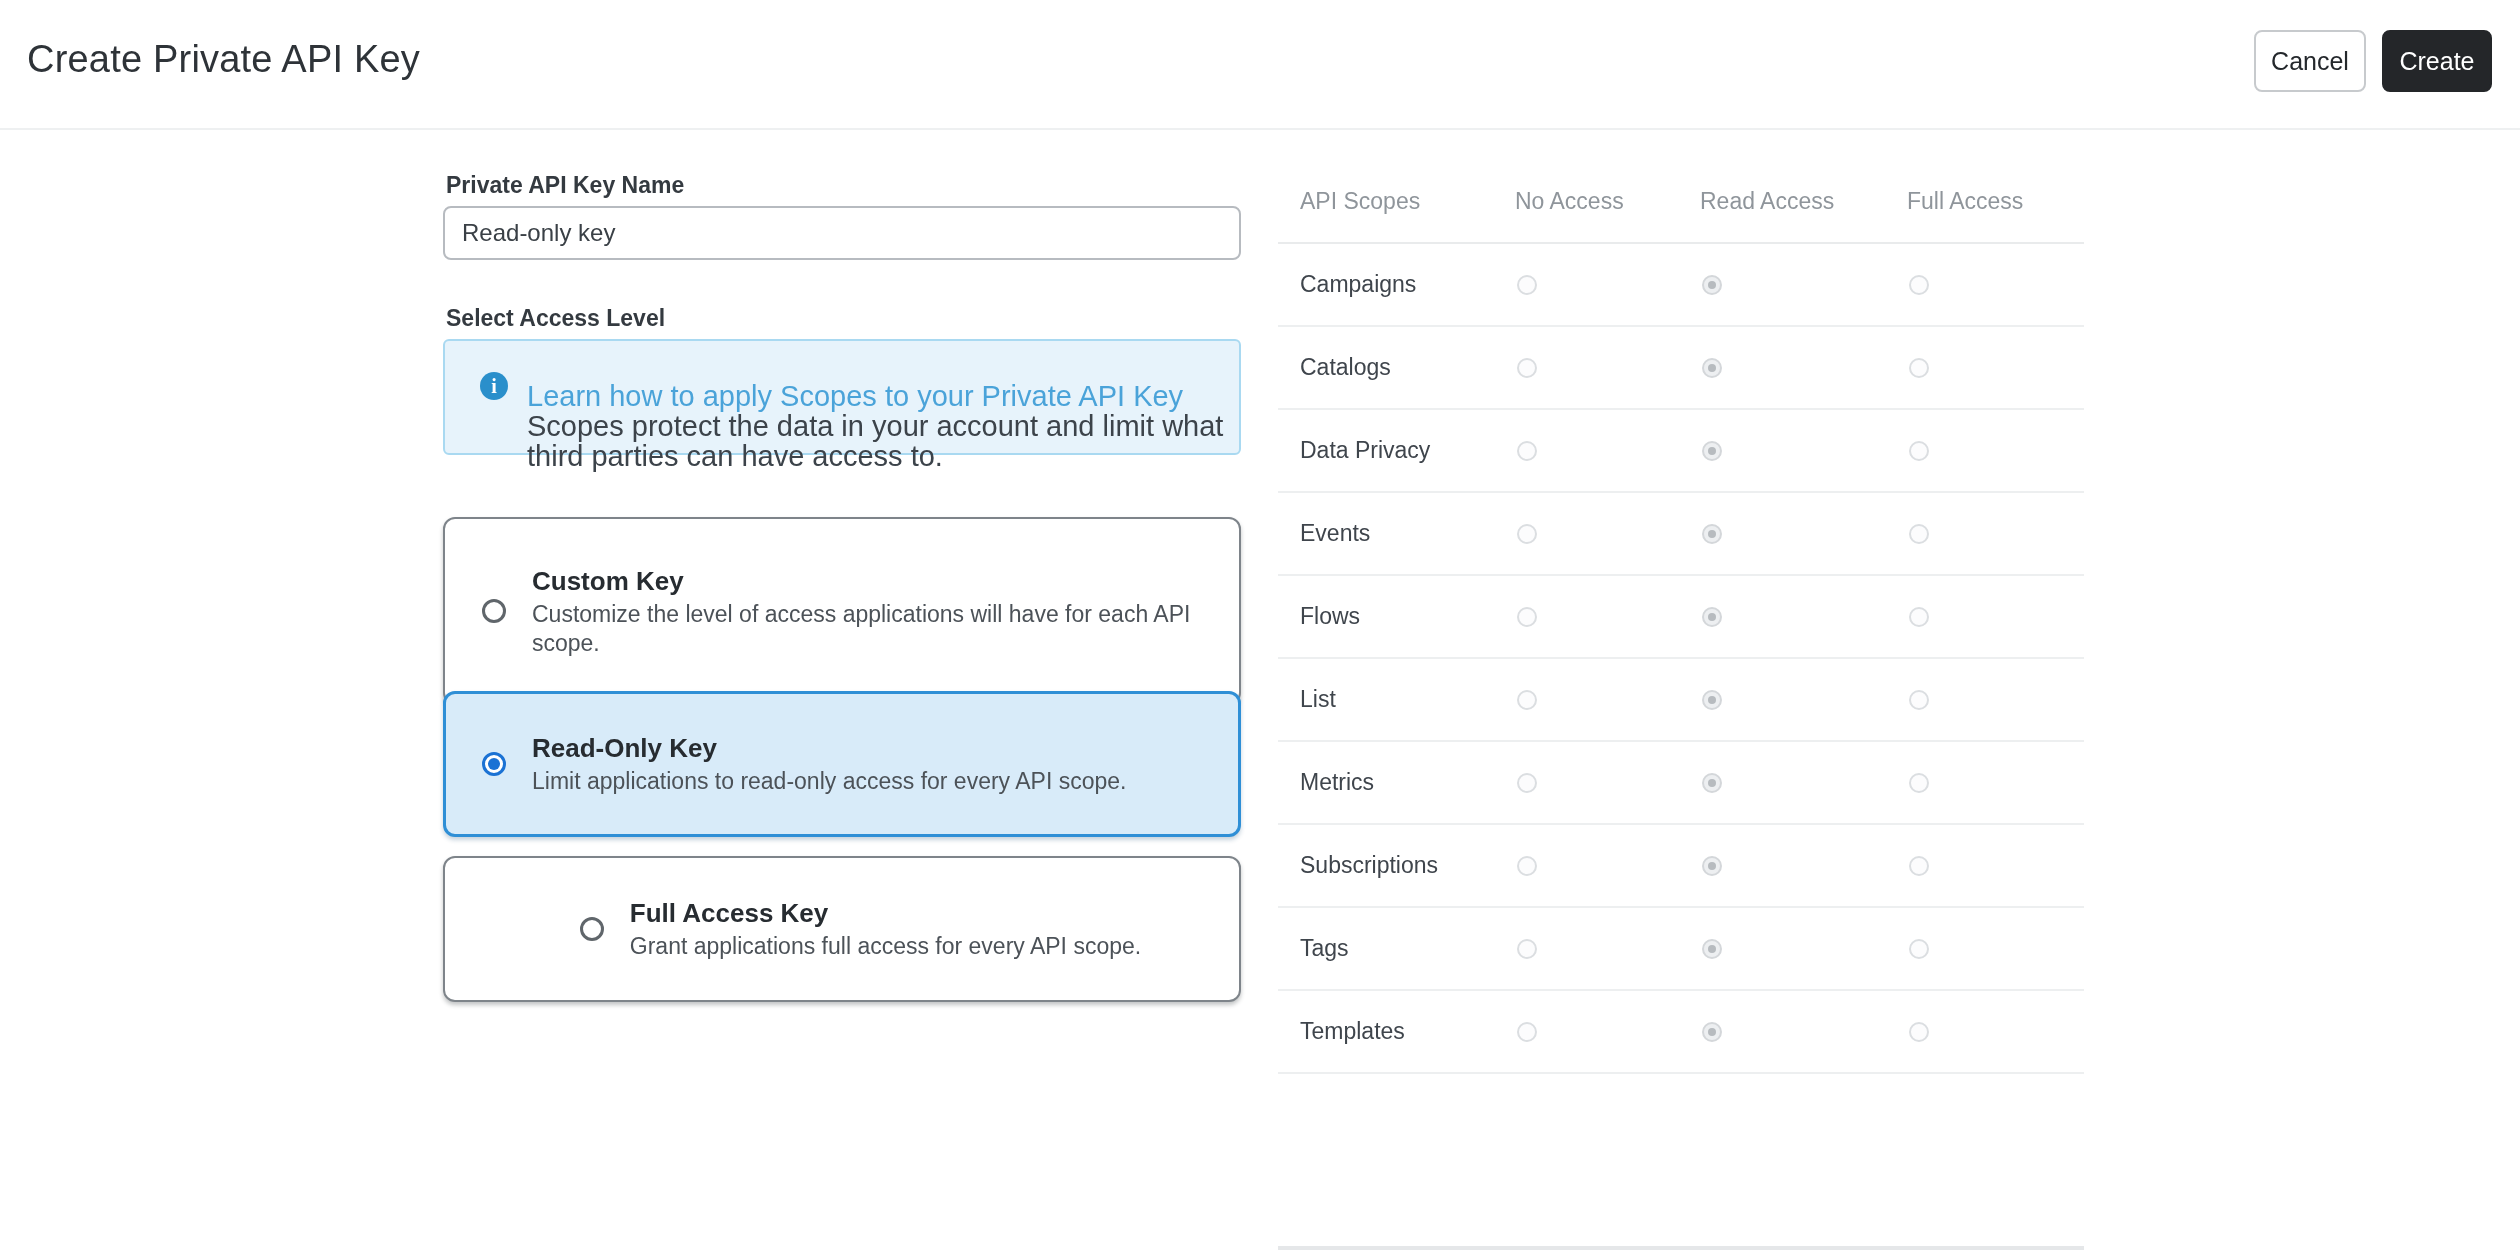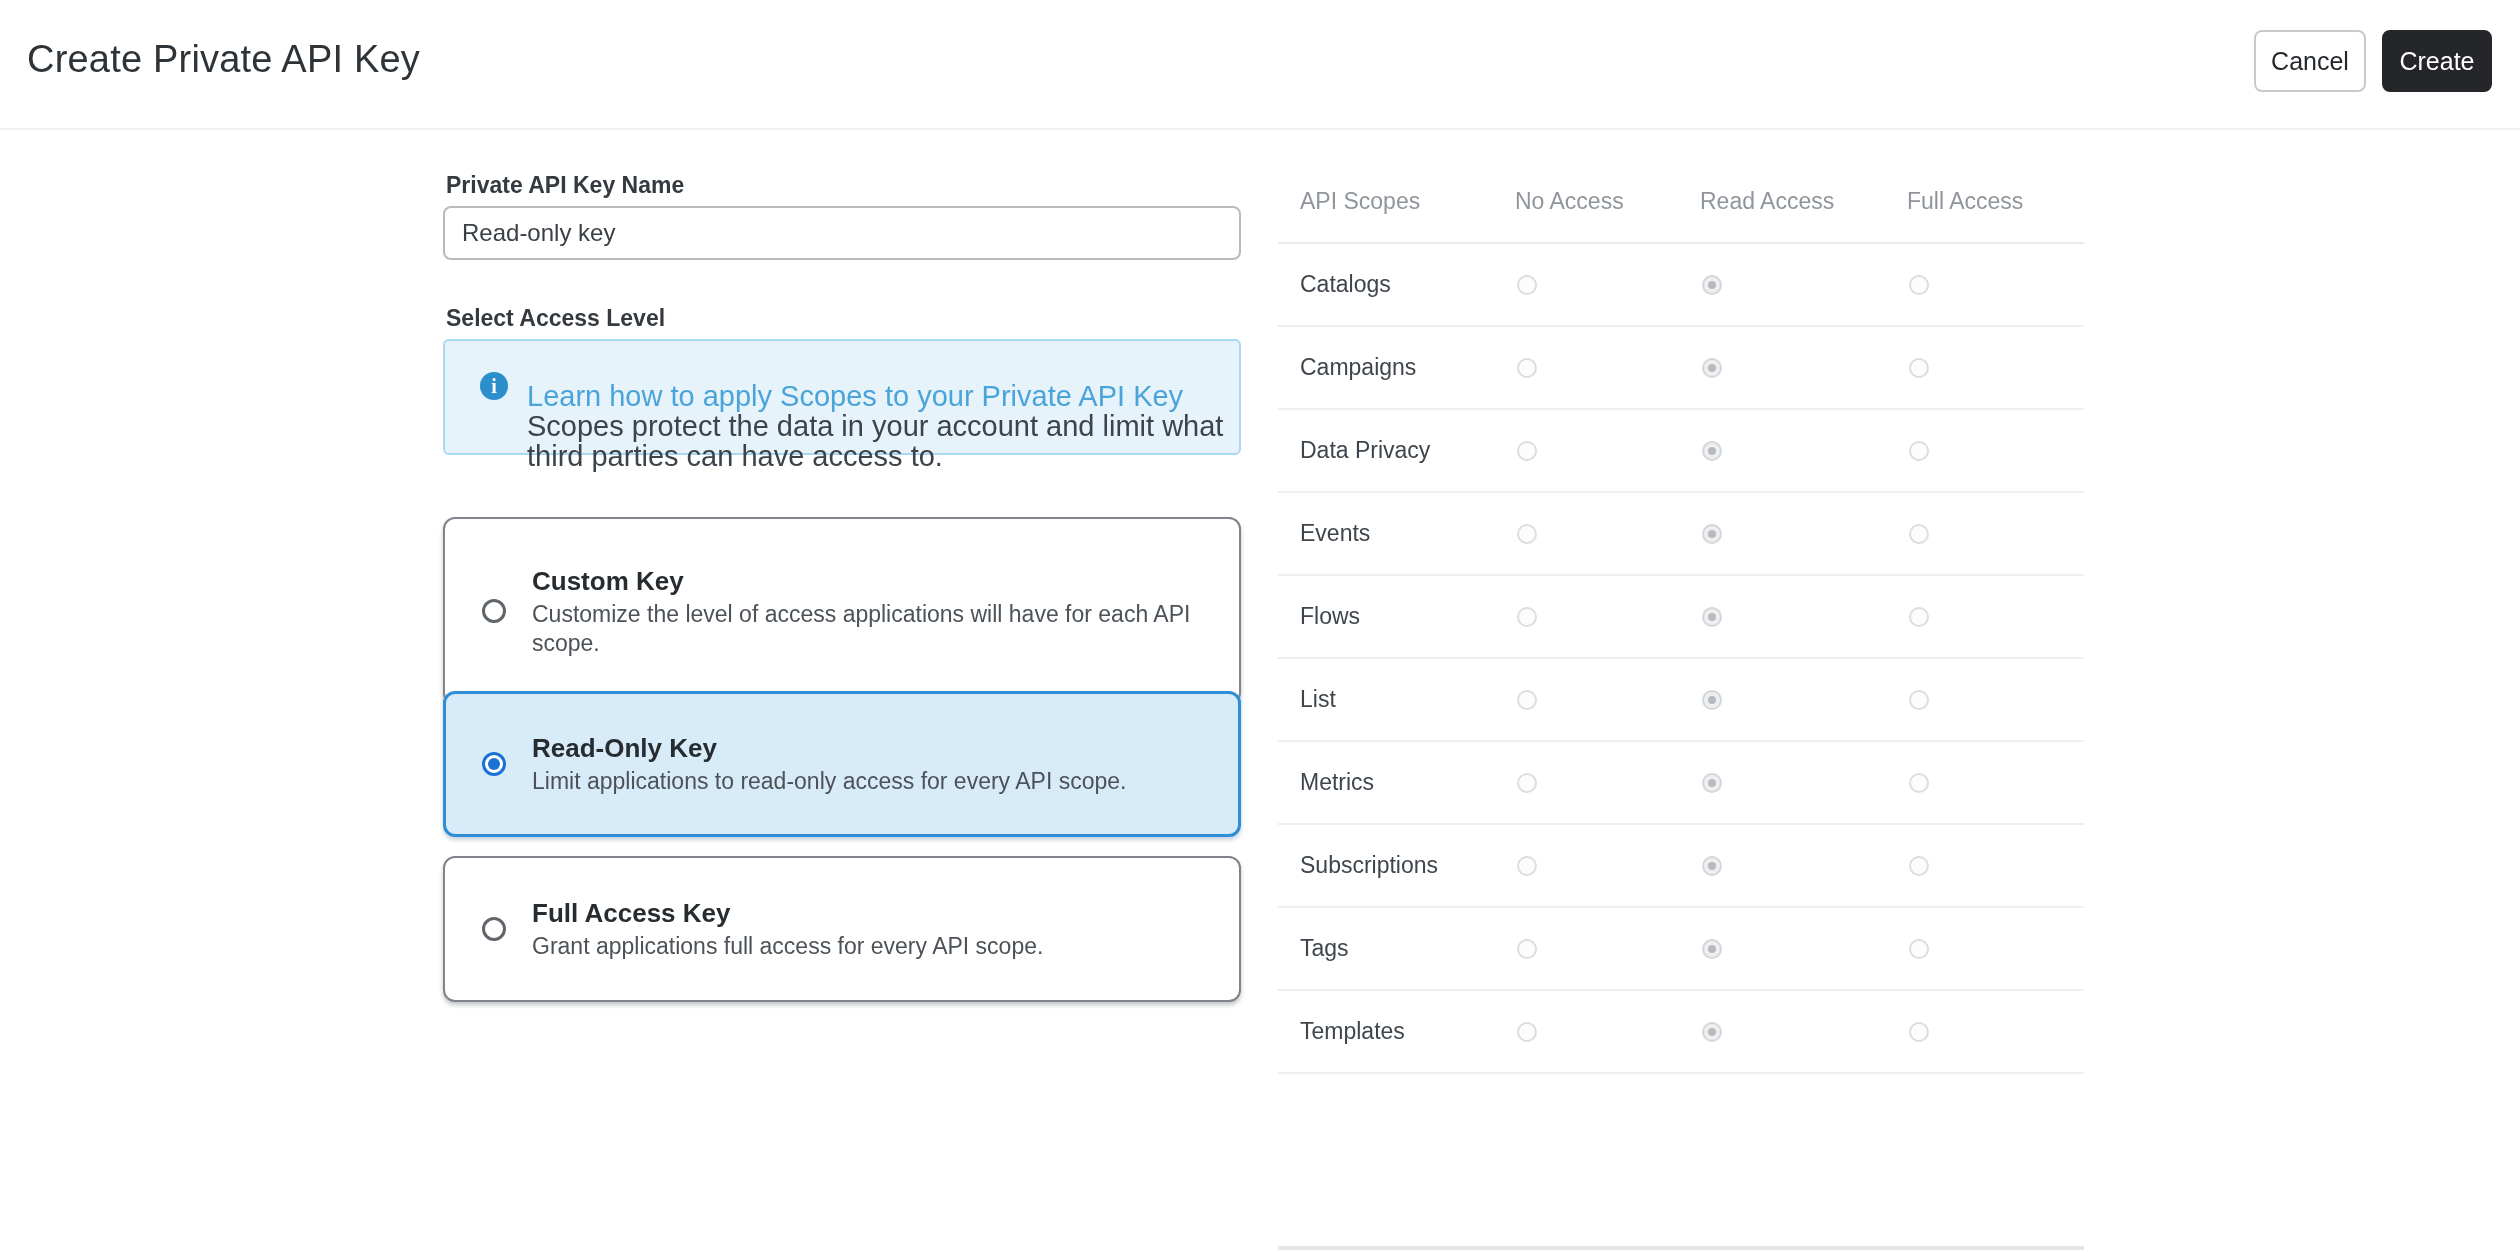--- a/index.html
+++ b/index.html
@@ -33,21 +33,21 @@
   .info-text { position:absolute; left:82px; top:40px; width:712px; font-size:29px;
     line-height:30px; color:#3c434a; }
   .info-link { color:#4aa3d9; cursor:pointer; }
 
   
   .card { position:absolute; left:443px; width:798px; background:#fff;
     border:2px solid #7e848a; border-radius:12px; box-shadow:0 3px 4px rgba(40,45,50,.28);
     display:flex; align-items:center; padding-left:37px; cursor:pointer; }
   #card-custom { top:517px; height:188px; }
   #card-readonly { top:691px; height:146px; }
-  #card-full { top:856px; height:146px; }
+  #card-full { top:856px; height:146px;justify-content:center; }
   .card.selected { background:#d8ebf9; border:3px solid #2f8fd6;
     box-shadow:0 3px 4px rgba(30,80,120,.25); padding-left:36px; }
   .opt-radio { width:24px; height:24px; border-radius:50%; border:3px solid #60666b;
     background:#fff; flex:none; margin-right:26px; position:relative; }
   .card.selected .opt-radio { border-color:#1b72d4; background:#fff; }
   .card.selected .opt-radio::after { content:""; position:absolute; inset:3px; border-radius:50%;
     background:#1b72d4; }
   .opt-text { max-width:706px; }
   .opt-title { font-size:26px; font-weight:700; color:#272c31; line-height:32px; }
   .opt-desc { font-size:23px; color:#4c5258; line-height:29px; margin-top:3px; }
@@ -117,34 +117,34 @@
 
 <div class="scopes">
   <div class="srow head">
     <div class="head-cell">API Scopes</div>
     <div class="head-cell">No Access</div>
     <div class="head-cell">Read Access</div>
     <div class="head-cell">Full Access</div>
   </div>
   <div id="scope-rows">
   <div class="srow">
+    <div class="scope-label">Campaigns</div>
+    <div class="t-radio"></div>
+    <div class="t-radio sel"></div>
+    <div class="t-radio"></div>
+  </div>
+
+  <div class="srow">
     <div class="scope-label">Catalogs</div>
     <div class="t-radio"></div>
     <div class="t-radio sel"></div>
     <div class="t-radio"></div>
   </div>
 
   <div class="srow">
-    <div class="scope-label">Campaigns</div>
-    <div class="t-radio"></div>
-    <div class="t-radio sel"></div>
-    <div class="t-radio"></div>
-  </div>
-
-  <div class="srow">
     <div class="scope-label">Data Privacy</div>
     <div class="t-radio"></div>
     <div class="t-radio sel"></div>
     <div class="t-radio"></div>
   </div>
 
   <div class="srow">
     <div class="scope-label">Events</div>
     <div class="t-radio"></div>
     <div class="t-radio sel"></div>

